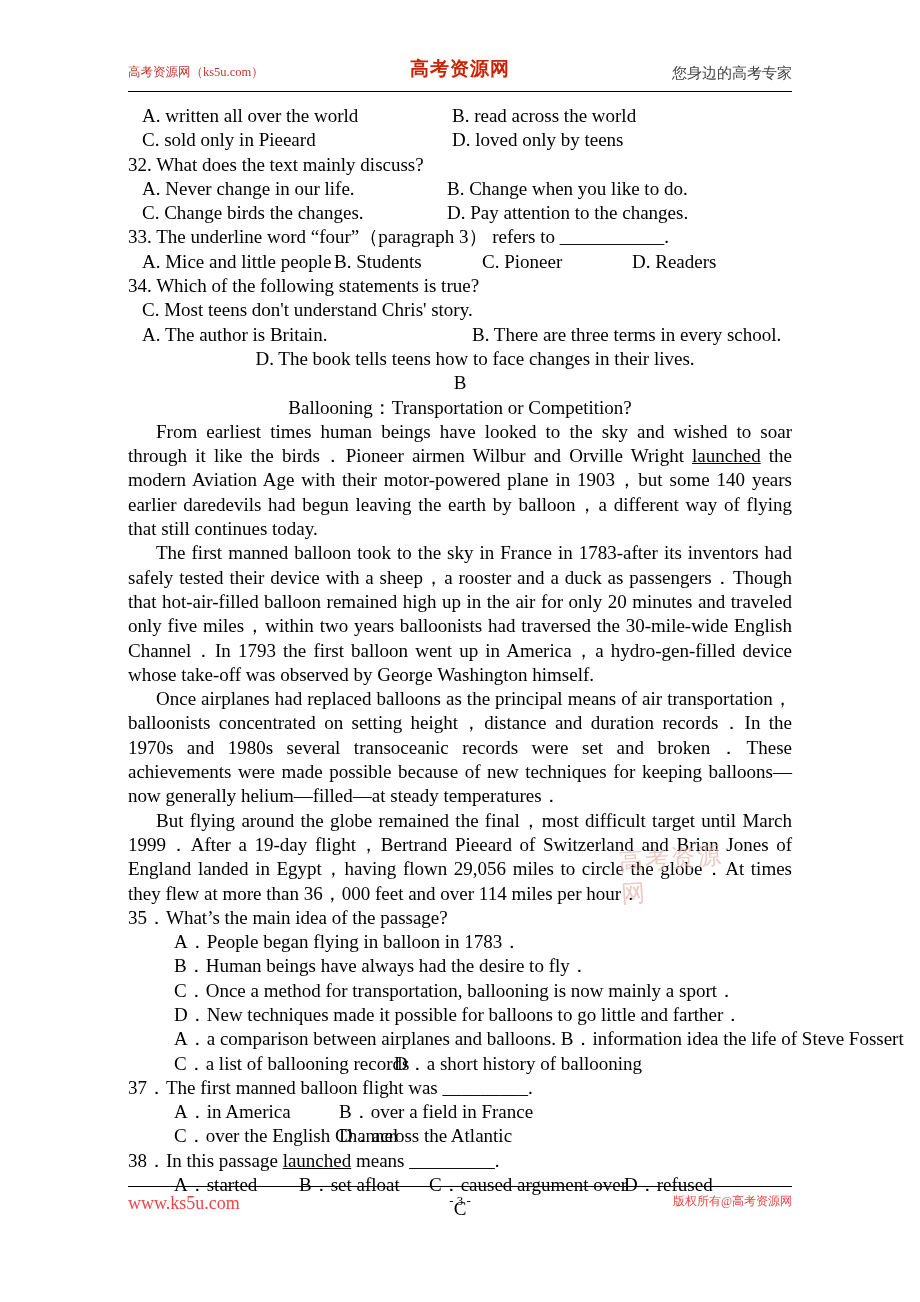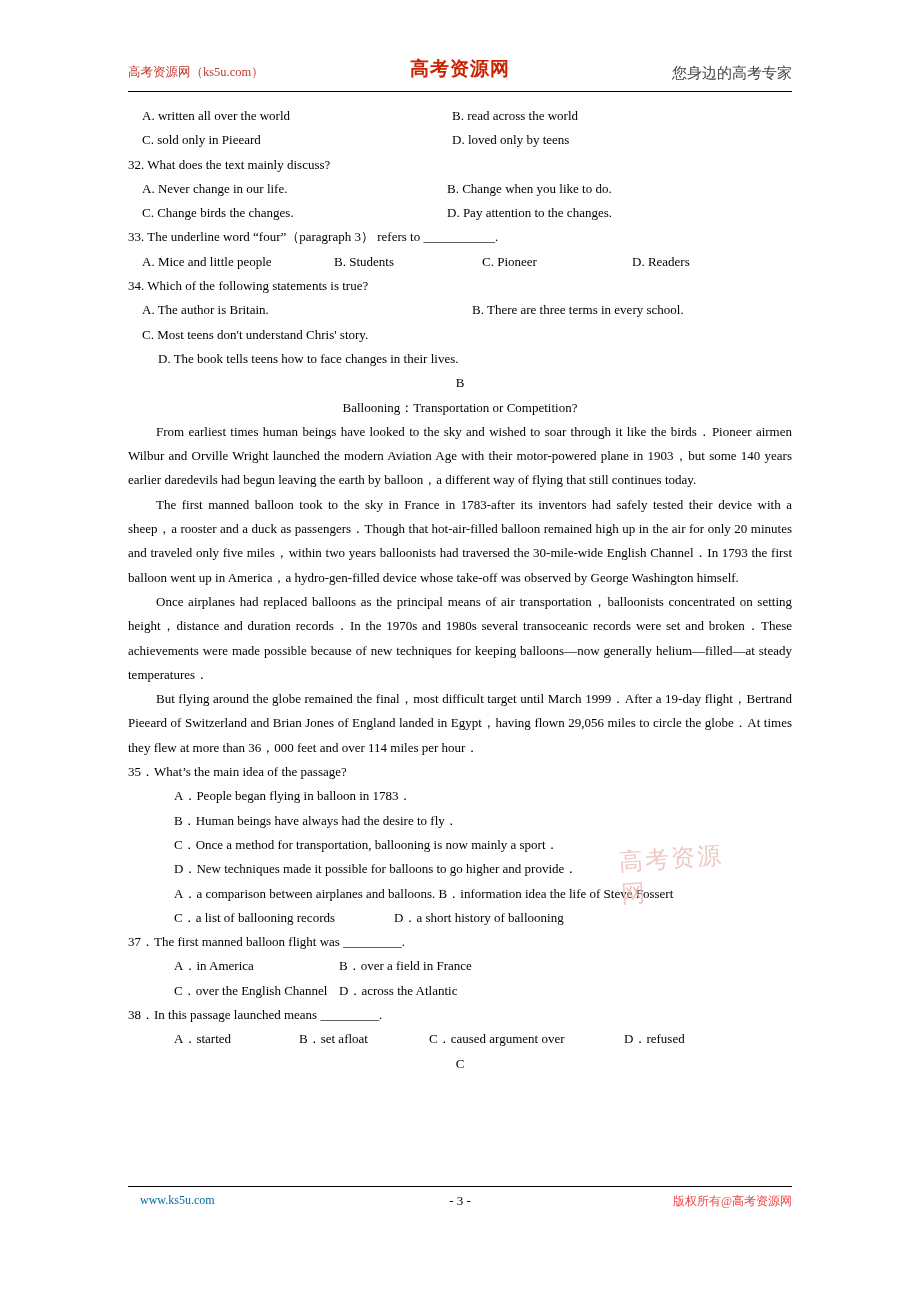--- a/index.html
+++ b/index.html
@@ -65,24 +65,24 @@
     position: absolute;
     left: 128px;
     top: 1186px;
     width: 664px;
     height: 30px;
     border-top: 1px solid #000000;
     box-sizing: border-box;
   }
   .footer-left {
     position: absolute;
-    left: 12px;
+    left: 0;
     top: 6px;
-    font-size: 12px;
-    color: #0369a1;
+    font-size: 18px;
+    color: #ef4444;
   }
   .footer-center {
     position: absolute;
     left: 50%;
     transform: translateX(-50%);
     top: 6px;
     font-size: 13px;
     color: #000000;
   }
   .footer-right {
@@ -92,38 +92,38 @@
     font-size: 12px;
     color: #ef4444;
   }
 
   
   .content {
     position: absolute;
     left: 128px;
     top: 104px;
     width: 664px;
-    font-size: 13px;
+    font-size: 19px;
     line-height: 24.3px;
   }
   .line {
     white-space: pre;
     position: relative;
   }
   .para {
     text-align: justify;
     text-justify: inter-word;
     margin: 0;
     text-indent: 28px;
   }
   .center { text-align: center; }
   .indent1 { padding-left: 14px; }
-  .indent2 { padding-left: 30px; }
+  .indent2 { padding-left: 30px; text-align: center; }
   .indent3 { padding-left: 46px; }
-  .u { }
+  .u { text-decoration: underline; }
   .col2 {
     display: inline-block;
   }
 
   
   .watermark {
     position: absolute;
     left: 620px;
     top: 842px;
     font-size: 24px;
@@ -157,43 +157,43 @@
     <div class="line indent1"><span class="col2" style="width:305px">A. Never change in our life.</span><span>B. Change when you like to do.</span></div>
 
     <div class="line indent1"><span class="col2" style="width:305px">C. Change birds the changes.</span><span>D. Pay attention to the changes.</span></div>
 
     <div class="line">33. The underline word “four”（paragraph 3） refers to ___________.</div>
 
     <div class="line indent1"><span class="col2" style="width:192px">A. Mice and little people</span><span class="col2" style="width:148px">B. Students</span><span class="col2" style="width:150px">C. Pioneer</span><span>D. Readers</span></div>
 
     <div class="line">34. Which of the following statements is true?</div>
 
+    <div class="line indent1">C. Most teens don't understand Chris' story.</div>
+
     <div class="line indent1"><span class="col2" style="width:330px">A. The author is Britain.</span><span>B. There are three terms in every school.</span></div>
-
-    <div class="line indent1">C. Most teens don't understand Chris' story.</div>
 
     <div class="line indent2">D. The book tells teens how to face changes in their lives.</div>
 
     <div class="line center">B</div>
 
     <div class="line center">Ballooning：Transportation or Competition?</div>
 
     <p class="para"><span>From earliest times human beings have looked to the sky and wished to soar through it like the birds．Pioneer airmen Wilbur and Orville Wright </span><span class="u">launched</span><span> the modern Aviation Age with their motor-powered plane in 1903，but some 140 years earlier daredevils had begun leaving the earth by balloon，a different way of flying that still continues today.</span></p>
 
     <p class="para">The first manned balloon took to the sky in France in 1783-after its inventors had safely tested their device with a sheep，a rooster and a duck as passengers．Though that hot-air-filled balloon remained high up in the air for only 20 minutes and traveled only five miles，within two years balloonists had traversed the 30-mile-wide English Channel．In 1793 the first balloon went up in America，a hydro-gen-filled device whose take-off was observed by George Washington himself.</p>
 
     <p class="para">Once airplanes had replaced balloons as the principal means of air transportation，balloonists concentrated on setting height，distance and duration records．In the 1970s and 1980s several transoceanic records were set and broken．These achievements were made possible because of new techniques for keeping balloons—now generally helium—filled—at steady temperatures．</p>
 
     <p class="para">But flying around the globe remained the final，most difficult target until March 1999．After a 19-day flight，Bertrand Pieeard of Switzerland and Brian Jones of England landed in Egypt，having flown 29,056 miles to circle the globe．At times they flew at more than 36，000 feet and over 114 miles per hour．</p>
 
     <div class="line">35．What’s the main idea of the passage?</div>
     <div class="line indent3">A．People began flying in balloon in 1783．</div>
     <div class="line indent3">B．Human beings have always had the desire to fly．</div>
     <div class="line indent3">C．Once a method for transportation, ballooning is now mainly a sport．</div>
-    <div class="line indent3">D．New techniques made it possible for balloons to go higher and provide．</div>
+    <div class="line indent3">D．New techniques made it possible for balloons to go little and farther．</div>
 
     <div class="line indent3">A．a comparison between airplanes and balloons. B．information idea the life of Steve Fossert</div>
     <div class="line indent3"><span class="col2" style="width:220px">C．a list of ballooning records</span><span>D．a short history of ballooning</span></div>
 
     <div class="line">37．The first manned balloon flight was _________.</div>
     <div class="line indent3"><span class="col2" style="width:165px">A．in America</span><span>B．over a field in France</span></div>
     <div class="line indent3"><span class="col2" style="width:165px">C．over the English Channel</span><span>D．across the Atlantic</span></div>
 
     <div class="line"><span>38．In this passage </span><span class="u">launched</span><span> means _________.</span></div>
     <div class="line indent3"><span class="col2" style="width:125px">A．started</span><span class="col2" style="width:130px">B．set afloat</span><span class="col2" style="width:195px">C．caused argument over</span><span>D．refused</span></div>

